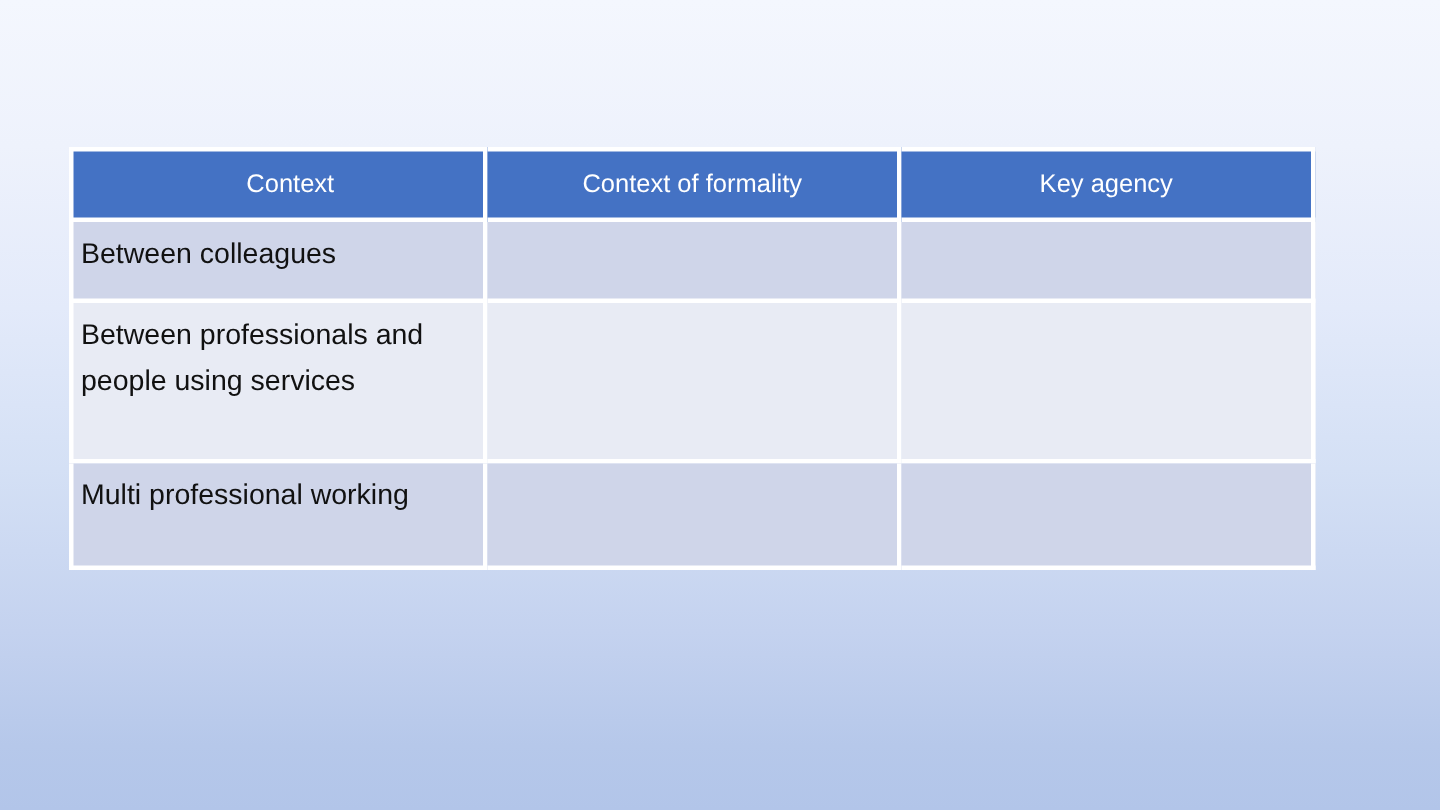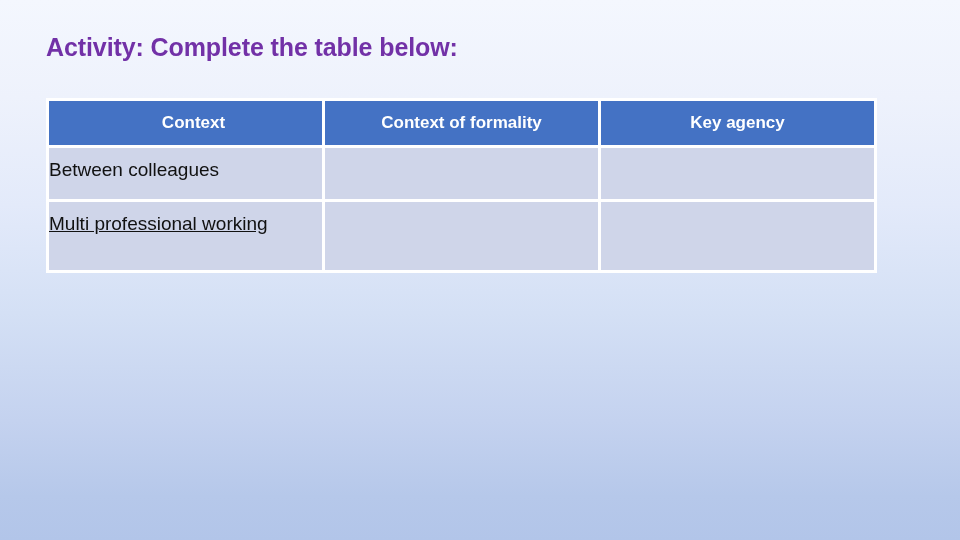--- a/index.html
+++ b/index.html
@@ -61,58 +61,57 @@
     border-left: 3px solid #ffffff;
   }
   #activity-table thead th {
     border-top: 3px solid #ffffff;
   }
 
   #activity-table thead th {
     background: #4472c4;
     color: #ffffff;
     font-size: 17px;
-    font-weight: bold;
+    font-weight: normal;
     text-align: center;
     height: 44px;
     vertical-align: middle;
     line-height: 1.1;
   }
   #activity-table thead th .hd-inner {
     display: block;
   }
   #activity-table thead th.col-context .hd-inner {
     position: relative;
     left: 8px;
   }
 
   #activity-table tbody td {
     font-size: 19px;
     color: #111111;
     line-height: 31px;
-    padding: 6px 0 7px 0;
+    padding: 6px 0 7px 5px;
   }
   #activity-table tbody td.blank {
     padding: 0;
   }
   #activity-table tbody tr.shade-a td { background: #cfd5e9; }
   #activity-table tbody tr.shade-b td { background: #e8ebf4; }
 
   #activity-table tbody tr.h-short td { height: 38px; }
   #activity-table tbody tr.h-tall  td { height: 91px; }
-  #activity-table tbody tr.h-med   td { height: 55px; text-decoration: underline; }
+  #activity-table tbody tr.h-med   td { height: 55px; }
 
   .cell-text { display: block; }
 </style>
 </head>
 <body>
 
 <div id="slide">
 
-  <div id="slide-title">Activity: Complete the table below:</div>
 
   <table id="activity-table">
     <colgroup>
       <col class="c1">
       <col class="c2">
       <col class="c3">
     </colgroup>
     <thead>
       <tr>
         <th class="col-context">
@@ -133,20 +132,31 @@
           <span class="cell-text">Between colleagues</span>
         </td>
         <td class="blank">
           <span class="cell-text"></span>
         </td>
         <td class="blank">
           <span class="cell-text"></span>
         </td>
       </tr>
 
+      <tr class="shade-b h-tall">
+        <td>
+          <span class="cell-text">Between professionals and people using services</span>
+        </td>
+        <td class="blank">
+          <span class="cell-text"></span>
+        </td>
+        <td class="blank">
+          <span class="cell-text"></span>
+        </td>
+      </tr>
 
 
 
       <tr class="shade-a h-med">
         <td>
           <span class="cell-text">Multi professional working</span>
         </td>
         <td class="blank">
           <span class="cell-text"></span>
         </td>

